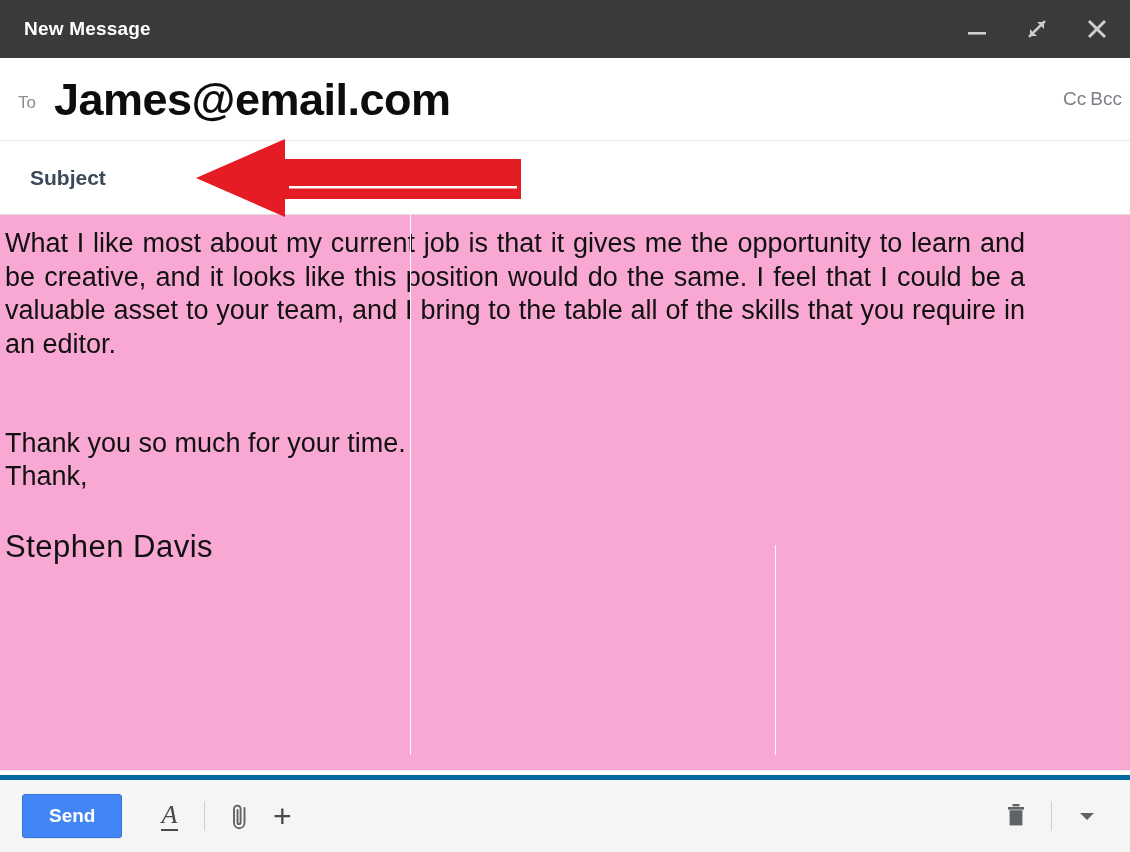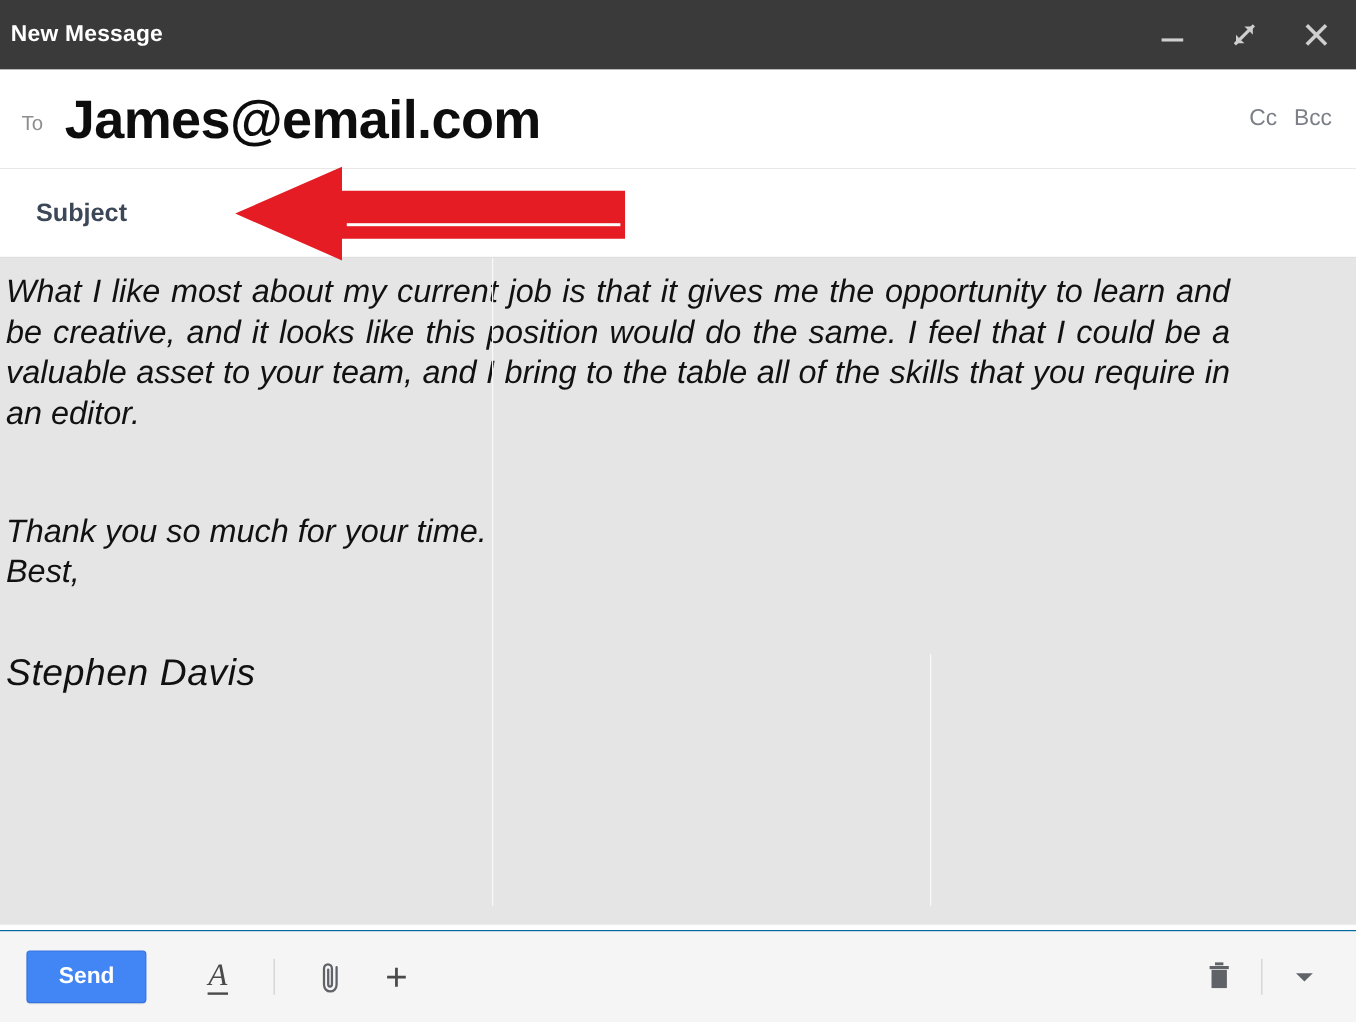--- a/index.html
+++ b/index.html
@@ -28,21 +28,21 @@
     background: #3a3a3a;
     display: flex;
     align-items: center;
     flex: 0 0 58px;
     position: relative;
   }
   #title-text {
     color: #ffffff;
     font-size: 19px;
     font-weight: bold;
-    margin-left: 9px;
+    margin-left: 24px;
     letter-spacing: 0.2px;
   }
   #window-controls {
     position: absolute;
     right: 16px;
     top: 0;
     height: 58px;
     display: flex;
     align-items: center;
     gap: 26px;
@@ -80,25 +80,25 @@
     font-size: 45px;
     color: #0d0d0d;
     font-weight: 700;
     letter-spacing: -0.5px;
     white-space: nowrap;
     line-height: 1;
     text-align: center;
   }
   #cc-bcc {
     position: absolute;
-    right: 20px;
+    right: 8px;
     top: 50%;
     transform: translateY(-50%);
     display: flex;
-    gap: 14px;
+    gap: 4px;
   }
   .ccbcc-link {
     font-size: 19px;
     color: #7b7f86;
     cursor: pointer;
     font-weight: 400;
   }
 
   
   #subject-row {
@@ -126,23 +126,22 @@
     height: 82px;
     z-index: 40;
     pointer-events: none;
   }
 
   
   #body-area {
     flex: 1 1 auto;
     position: relative;
     padding: 12px 5px 0 5px;
-    background: #e5e5e5;
+    background: #f9a8d4;
     overflow: hidden;
-    font-style: italic;
   }
   .body-para {
     font-size: 27px;
     line-height: 33.5px;
     color: #111111;
     text-align: justify;
     text-justify: inter-word;
     width: 1020px;
     margin-bottom: 0;
     letter-spacing: 0px;
@@ -161,21 +160,21 @@
     display: inline-block;
   }
 
   #closing-line { font-size: 27px; line-height: 33px; color: #111; }
   #signoff-line { font-size: 27px; line-height: 33px; color: #111; }
   #signature-name {
     font-size: 31px;
     line-height: 36px;
     color: #111111;
     letter-spacing: 0.5px;
-    margin-top: 50px;
+    margin-top: 36px;
   }
 
   
   .seam {
     position: absolute;
     background: #f2f2f2;
     pointer-events: none;
   }
 
   
@@ -183,26 +182,25 @@
     position: relative;
     height: 5px;
     flex: 0 0 5px;
     background: #ffffff;
     border-top: 1px solid #ededed;
   }
   #footer-toolbar {
     flex: 0 0 77px;
     height: 77px;
     background: #f5f5f5;
-    border-top: 1px solid #0369a1;
+    border-top: 5px solid #0369a1;
     display: flex;
     align-items: center;
     padding: 0 22px;
     position: relative;
-    gap: 12px;
   }
   #send-button {
     background: #4285f4;
     color: #ffffff;
     font-size: 19px;
     font-weight: bold;
     border: 1px solid #3574e0;
     border-radius: 3px;
     padding: 0 26px;
     height: 44px;
@@ -307,21 +305,21 @@
   <div id="body-area">
 
     <p class="body-para">What I like most about my current job is that it gives me the opportunity to learn and be creative, and it looks like this position would do the same. I feel that I could be a valuable asset to your team, and I bring to the table all of the skills that you require in an editor.</p>
 
     <div class="para-gap"></div>
 
 
     <div class="para-gap"></div>
 
     <div id="closing-line">Thank you so much for your time.</div>
-    <div id="signoff-line">Best,</div>
+    <div id="signoff-line">Thank,</div>
 
     <div id="signature-name">Stephen  Davis</div>
 
     <div class="seam" style="left:410px; top:0px; width:1px; height:540px; background:#fafafa;"></div>
     <div class="seam" style="left:775px; top:330px; width:1px; height:210px; background:#fafafa;"></div>
   </div>
 
   <div id="footer-separator"></div>
 
   <div id="footer-toolbar">

